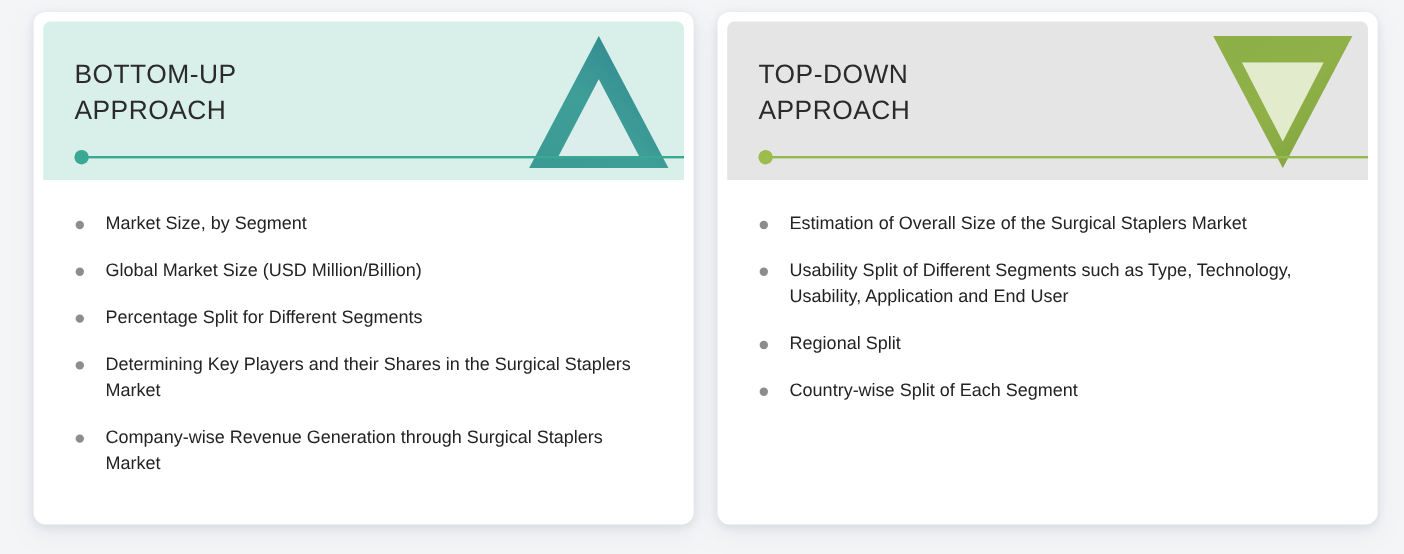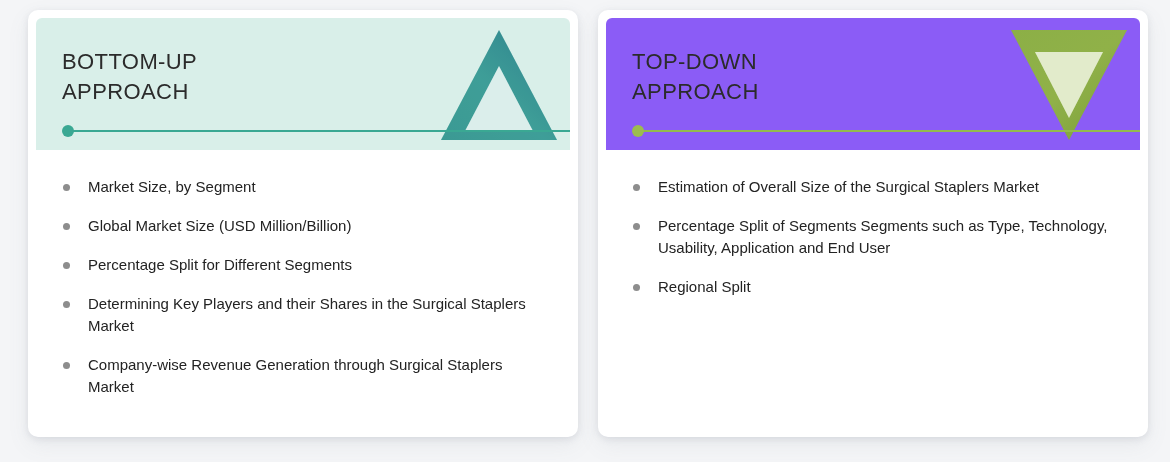--- a/index.html
+++ b/index.html
@@ -37,21 +37,21 @@
   }
 
   
   .head {
     position: relative;
     height: 132px;
     border-radius: 6px 6px 0 0;
     overflow: hidden;
   }
   .card-teal .head { background: #d9efe9; }
-  .card-green .head { background: #8b5cf6; }
+  .card-green .head { background: #e5e5e5; }
 
   .head-title {
     position: absolute;
     left: 26px;
     top: 29px;
     font-size: 22px;
     line-height: 30px;
     letter-spacing: 0.4px;
     color: #2b2b2b;
     font-weight: 400;
@@ -207,22 +207,26 @@
       </div>
     </div>
 
     <ul class="list">
       <li>
         <span class="dot"></span>
         <span>Estimation of Overall Size of the Surgical Staplers Market</span>
       </li>
       <li>
         <span class="dot"></span>
-        <span>Percentage Split of Segments Segments such as Type, Technology, Usability, Application and End User</span>
+        <span>Usability Split of Different Segments such as Type, Technology, Usability, Application and End User</span>
       </li>
       <li>
         <span class="dot"></span>
         <span>Regional Split</span>
+      </li>
+      <li>
+        <span class="dot"></span>
+        <span>Country-wise Split of Each Segment</span>
       </li>
     </ul>
   </section>
 
 </div>
 
 </body></html>

